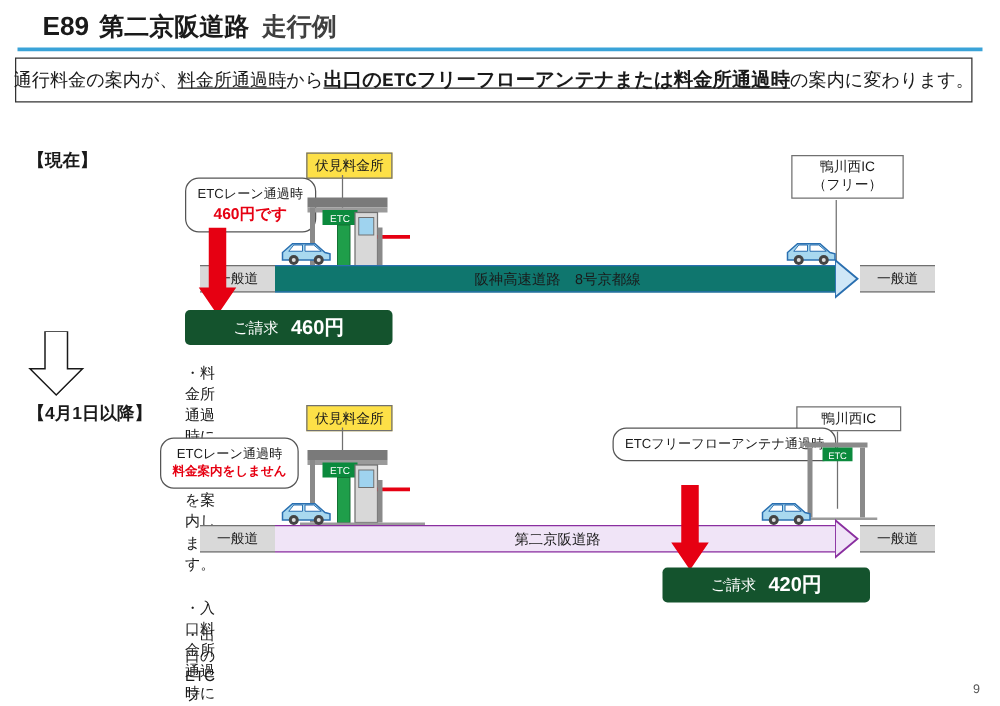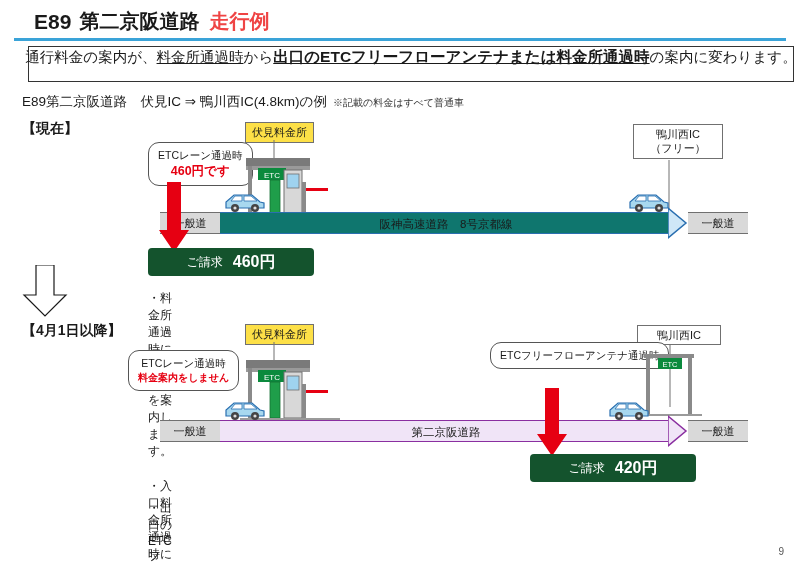--- a/index.html
+++ b/index.html
@@ -41,21 +41,21 @@
   }
   .hdr-paren {
     font-size: 13px;
     font-weight: bold;
     color: #1a1a1a;
     margin-left: 0px;
   }
   .hdr-rei {
     font-size: 20px;
     font-weight: bold;
-    color: #ef4444;
+    color: #404040;
     margin-left: 6px;
     text-align: center;
   }
   .hdr-etc-badge {
     margin-left: 8px;
     border: 2px solid #cc0000;
     color: #cc0000;
     font-size: 18px;
     font-weight: bold;
     padding: 1px 8px 2px 8px;
@@ -66,28 +66,30 @@
     left: 14px;
     top: 38px;
     width: 772px;
     height: 3px;
     background: #3aa3d8;
   }
 
   
   .notice {
     position: absolute;
-    left: 28px;
+    left: 12px;
     top: 46px;
     width: 766px;
     height: 36px;
     border: 1.5px solid #333333;
     box-sizing: border-box;
     display: flex;
+    align-items: center;
     justify-content: center;
+    font-family: Liberation Mono, monospace;
   }
   .notice-inner {
     font-size: 14.5px;
     color: #1a1a1a;
     white-space: nowrap;
   }
   .u { text-decoration: underline; }
   .u-bold { text-decoration: underline; font-weight: bold; font-size: 15.5px; }
 
   
@@ -259,23 +261,20 @@
     <span class="hdr-e89">E89</span>
     <span class="hdr-main">第二京阪道路</span>
     <span class="hdr-rei">走行例</span>
   </div>
   <div class="hdr-rule"></div>
 
   <div class="notice">
     <div class="notice-inner"><span>通行料金の案内が、</span><span class="u">料金所通過時</span><span>から</span><span class="u-bold">出口のETCフリーフローアンテナまたは料金所通過時</span><span>の案内に変わります。</span></div>
   </div>
 
-  <div class="subcap">
-    <span>E89第二京阪道路　伏見IC ⇒ 鴨川西IC(4.8km)の例</span><span class="small">※記載の料金はすべて普通車</span>
-  </div>
 
   <div class="sec-label" id="sec-now">【現在】</div>
   <div class="sec-label" id="sec-apr">【4月1日以降】</div>
 
   <div class="bigarrow">
     <svg width="46" height="52" viewBox="0 0 46 52">
       <polygon points="14,0 32,0 32,30 44,30 23,51 2,30 14,30" fill="#ffffff" stroke="#1a1a1a" stroke-width="1.2"></polygon>
     </svg>
   </div>
 

